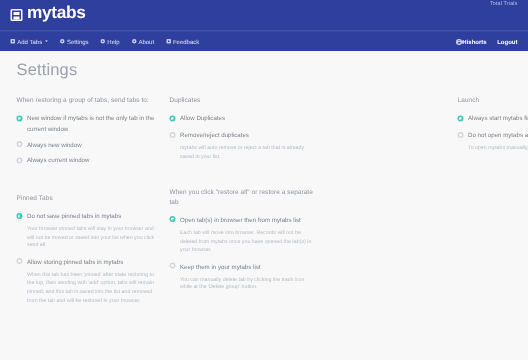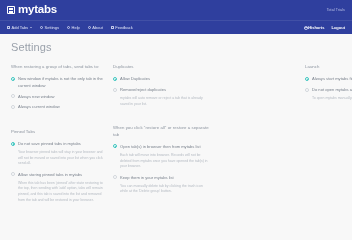--- a/index.html
+++ b/index.html
@@ -20,21 +20,20 @@
   
   .navbar {
     background: #2f3f9e;
     height: 34px;
     position: relative;
   }
 
   .nav-top {
     height: 20px;
     display: flex;
-    align-items: center;
     padding: 0 7px;
     justify-content: space-between;
   }
 
   .brand {
     display: flex;
     align-items: center;
     gap: 3px;
   }
 

